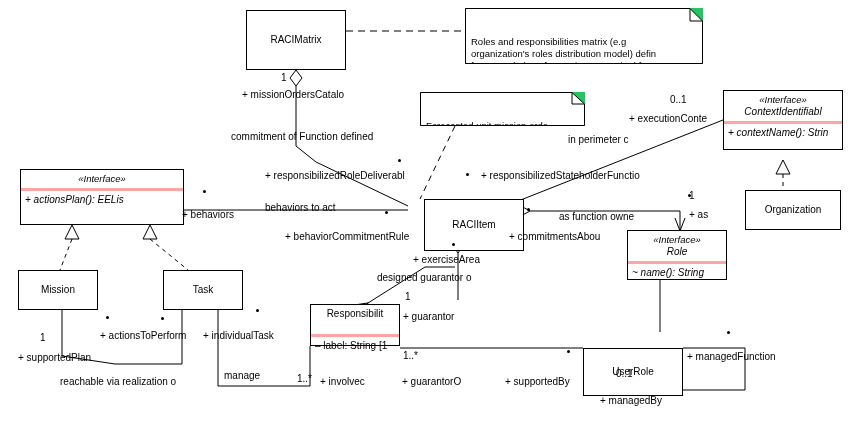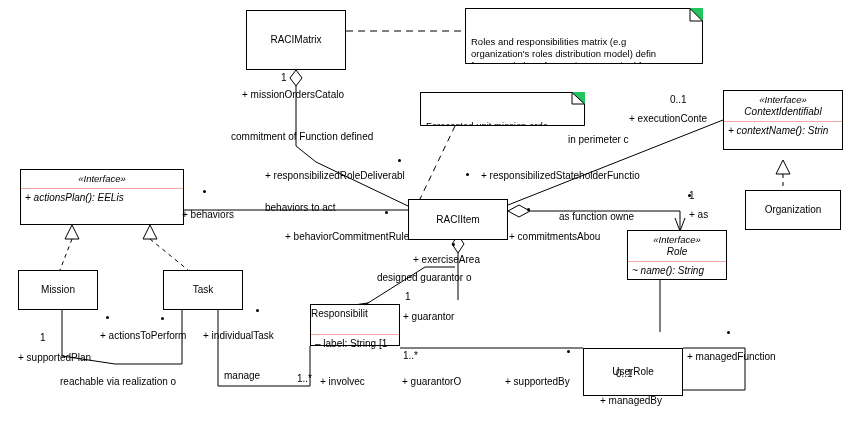--- a/index.html
+++ b/index.html
@@ -26,20 +26,21 @@
   .uml-box {
     position: absolute;
     box-sizing: border-box;
     border: 1px solid #000000;
     background: #ffffff;
     font-size: 10px;
     color: #000000;
     z-index: 5;
   }
   .box-title {
+    text-align: center;
     padding: 0;
     line-height: 12px;
     font-size: 10px;
     color: #000;
     white-space: nowrap;
     overflow: hidden;
   }
   .box-title.centered-vert {
     display: flex;
     align-items: center;
@@ -56,21 +57,21 @@
   }
   .iface-name {
     font-style: italic;
     font-size: 10px;
     text-align: center;
     line-height: 12px;
     white-space: nowrap;
     overflow: hidden;
   }
   .compartment-sep {
-    border-top: 1px solid #fca5a5;
+    border-top: 3px solid #fca5a5;
   }
   .attr-row {
     font-size: 10px;
     padding-left: 4px;
     line-height: 13px;
     white-space: nowrap;
     overflow: hidden;
     text-overflow: clip;
   }
   .attr-row.italic {
@@ -172,21 +173,21 @@
 
   <div class="uml-box" style="left:20px; top:169px; width:164px; height:56px;">
     <div style="padding-top:3px;">
       <div class="stereotype">«Interface»</div>
     </div>
     <div class="compartment-sep" style="margin-top:3px; height:26px;">
       <div class="attr-row italic" style="padding-top:2px;">+ actionsPlan(): EELis</div>
     </div>
   </div>
 
-  <div class="uml-box" style="left:408px; top:199px; width:100px; height:41px;">
+  <div class="uml-box" style="left:424px; top:199px; width:100px; height:52px;">
     <div class="box-title centered-vert">RACIItem</div>
   </div>
 
   <div class="uml-box" style="left:723px; top:90px; width:120px; height:60px;">
     <div style="padding-top:3px;">
       <div class="stereotype">«Interface»</div>
       <div class="iface-name">ContextIdentifiabl</div>
     </div>
     <div class="compartment-sep" style="margin-top:3px; height:30px;">
       <div class="attr-row italic" style="padding-top:2px;">+ contextName(): Strin</div>

